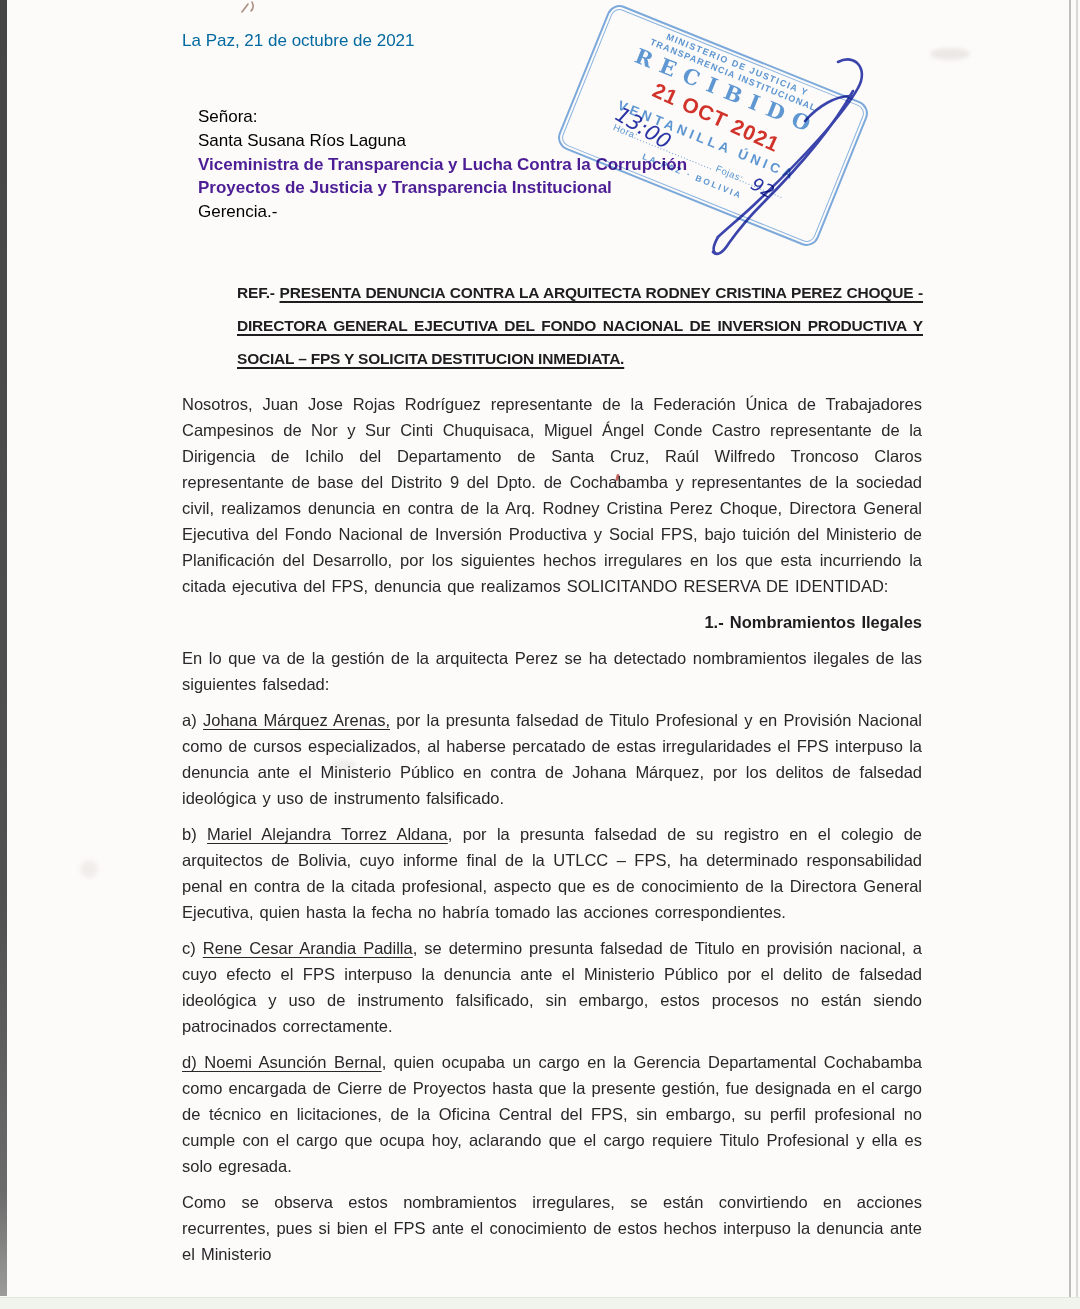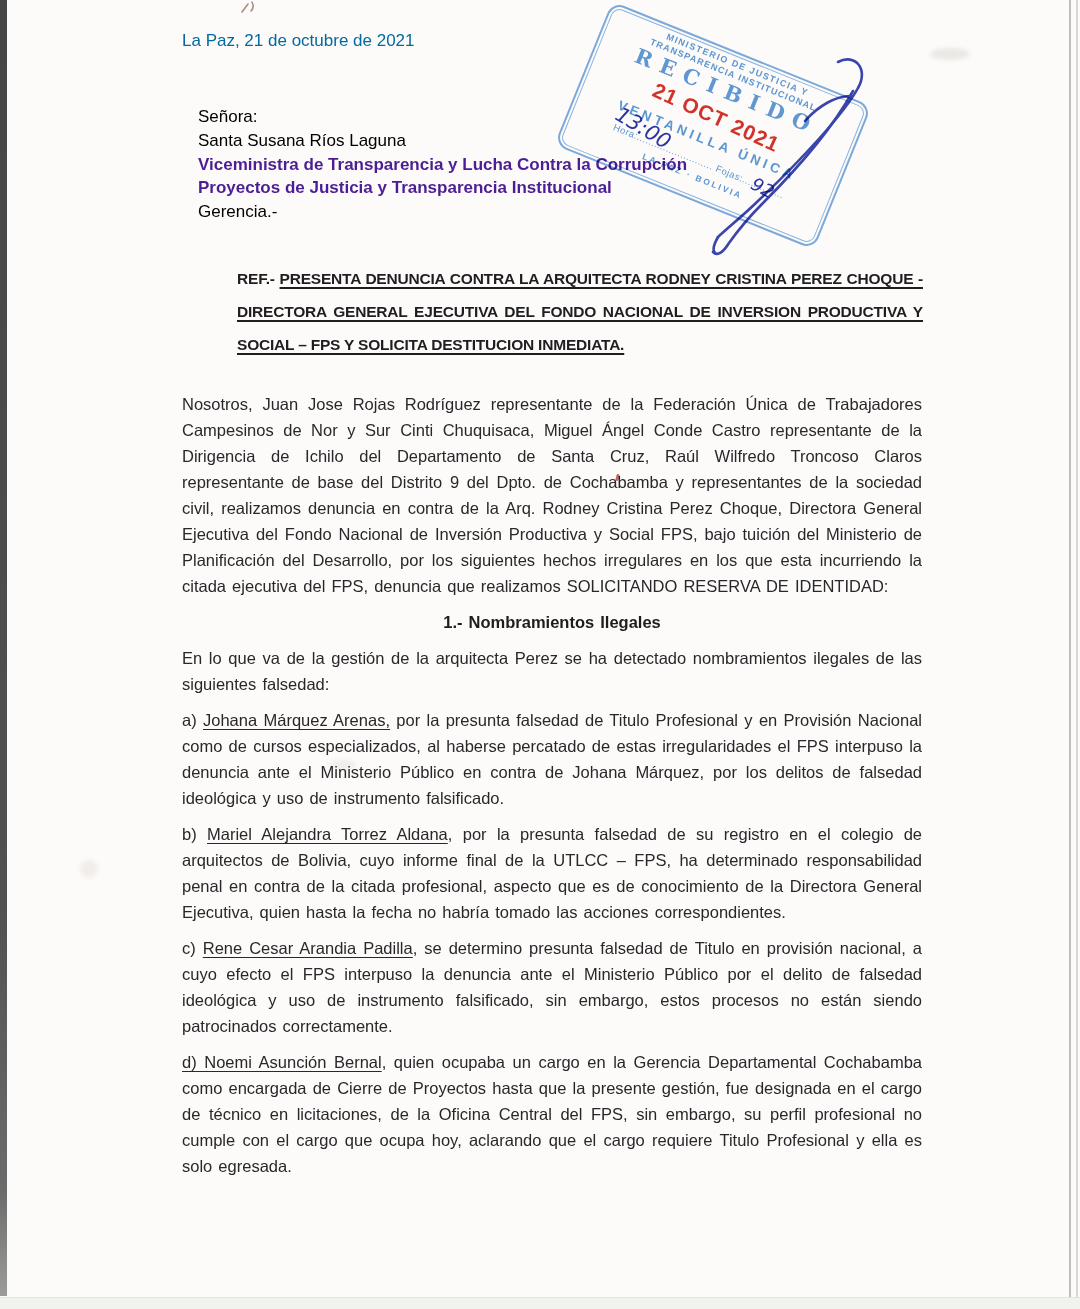--- a/index.html
+++ b/index.html
@@ -18,29 +18,29 @@
   .smudge.s3{left:80px;top:860px;width:18px;height:18px;background:rgba(150,120,110,.10);}
   .pen-mark{position:absolute;left:238px;top:0px;width:30px;height:18px;opacity:.75;}
   .speck{position:absolute;left:616px;top:474px;width:3px;height:7px;background:#b5372c;opacity:.75;transform:rotate(14deg);border-radius:2px;}
 
   
   .txt{color:#0369a1;}
   .date-line{position:absolute;left:182px;top:31px;font-size:17px;}
   .address{position:absolute;left:182px;top:105px;font-size:17px;line-height:23.8px;margin-left:16px;}
   .address .b{font-weight:700;color:#4c1d95;}
 
-  .ref-block{position:absolute;left:237px;top:262px;width:686px;
+  .ref-block{position:absolute;left:237px;top:276px;width:686px;
     font-size:15.5px;font-weight:700;letter-spacing:-0.2px;line-height:33px;
     text-align:justify;color:#1e1e20;}
   .ref-block .ref-text{text-decoration:underline;text-decoration-thickness:1.5px;text-underline-offset:3px;}
 
   .body-col{position:absolute;left:182px;top:391px;width:740px;font-size:16.5px;line-height:26px;
     text-align:justify;color:#28282b;word-spacing:1.5px;}
   .body-col .para{margin:0 0 10px 0;}
-  .body-col .heading{font-weight:700;color:#1d1d1f;margin:4px 0 10px 0;text-align:center;}
+  .body-col .heading{font-weight:700;color:#1d1d1f;margin:4px 0 10px 0;text-align:right;}
   .body-col .u{text-decoration:underline;text-decoration-thickness:1.3px;text-underline-offset:2.5px;}
 
   
   .stamp{position:absolute;left:573px;top:48px;width:280px;height:155px;transform:rotate(22deg);
     mix-blend-mode:multiply;}
   .stamp-border{position:absolute;inset:0;border:2.5px solid rgba(92,151,216,.80);border-radius:13px;}
   .stamp-border-in{position:absolute;inset:4px;border:1.5px solid rgba(92,151,216,.70);border-radius:9px;}
   .s-line{position:absolute;left:0;width:100%;text-align:center;color:rgba(80,143,210,.92);white-space:nowrap;}
   .s-min1{top:7px;font-size:9px;letter-spacing:1.4px;font-weight:700;}
   .s-min2{top:18px;font-size:9px;letter-spacing:1.1px;font-weight:700;}
@@ -88,20 +88,21 @@
   <div class="ref-block"><span class="ref-label">REF.- </span><span class="ref-text">PRESENTA DENUNCIA CONTRA LA ARQUITECTA RODNEY CRISTINA PEREZ CHOQUE - DIRECTORA GENERAL EJECUTIVA DEL FONDO NACIONAL DE INVERSION PRODUCTIVA Y SOCIAL – FPS Y SOLICITA DESTITUCION INMEDIATA.</span></div>
 
   <div class="body-col">
       <div class="para">Nosotros, Juan Jose Rojas Rodríguez  representante de la Federación Única de Trabajadores Campesinos de Nor y Sur Cinti Chuquisaca, Miguel Ángel Conde Castro representante de la Dirigencia de Ichilo del Departamento de Santa Cruz, Raúl Wilfredo Troncoso Claros representante de base del Distrito 9 del Dpto. de  Cochabamba y representantes de la sociedad civil, realizamos denuncia en contra de la Arq. Rodney Cristina Perez Choque, Directora General Ejecutiva del Fondo Nacional de Inversión Productiva y Social FPS, bajo tuición del Ministerio de Planificación del Desarrollo, por los siguientes hechos irregulares en los que esta incurriendo la citada ejecutiva del FPS, denuncia que realizamos SOLICITANDO RESERVA DE IDENTIDAD:</div>
       <div class="heading">1.- Nombramientos Ilegales</div>
       <div class="para">En lo que va de la gestión de la arquitecta Perez se ha detectado nombramientos ilegales de las siguientes falsedad:</div>
       <div class="para">a) <span class="u">Johana Márquez Arenas,</span> por la presunta falsedad de Titulo Profesional y en Provisión Nacional como de cursos especializados, al haberse percatado de estas irregularidades el FPS interpuso la denuncia ante el Ministerio Público en contra de Johana Márquez, por los delitos de falsedad ideológica y uso de instrumento falsificado.</div>
       <div class="para">b) <span class="u">Mariel Alejandra Torrez Aldana</span>, por la presunta falsedad de su registro en el colegio de arquitectos de Bolivia, cuyo informe final de la UTLCC – FPS, ha determinado responsabilidad penal en contra de la citada profesional, aspecto que es de conocimiento de la Directora General Ejecutiva, quien hasta la fecha no habría tomado las acciones correspondientes.</div>
       <div class="para">c) <span class="u">Rene Cesar Arandia Padilla</span>, se determino presunta falsedad de Titulo en provisión nacional, a cuyo efecto el FPS interpuso la denuncia ante el Ministerio Público por el delito de falsedad ideológica y uso de instrumento falsificado, sin embargo, estos procesos no están siendo patrocinados correctamente.</div>
       <div class="para"><span class="u">d) Noemi Asunción Bernal</span>, quien ocupaba un cargo en la Gerencia Departamental Cochabamba como encargada de Cierre de Proyectos hasta que la presente gestión, fue designada en el cargo de técnico en licitaciones, de la Oficina Central del FPS, sin embargo, su perfil profesional no cumple con el cargo que ocupa hoy, aclarando que el cargo requiere Titulo Profesional y ella es solo egresada.</div>
+      <div class="para">Como se observa estos nombramientos irregulares, se están convirtiendo en acciones recurrentes, pues si bien el FPS ante el conocimiento de estos hechos interpuso la denuncia ante el Ministerio</div>
     </div>
 
   <div class="stamp">
     <div class="stamp-border"></div>
     <div class="stamp-border-in"></div>
     <div class="s-line s-min1">MINISTERIO DE JUSTICIA Y</div>
     <div class="s-line s-min2">TRANSPARENCIA INSTITUCIONAL</div>
     <div class="s-line s-recibido">RECIBIDO</div>
     <div class="s-date">21 OCT 2021</div>
     <div class="s-line s-window">VENTANILLA ÚNICA</div>

